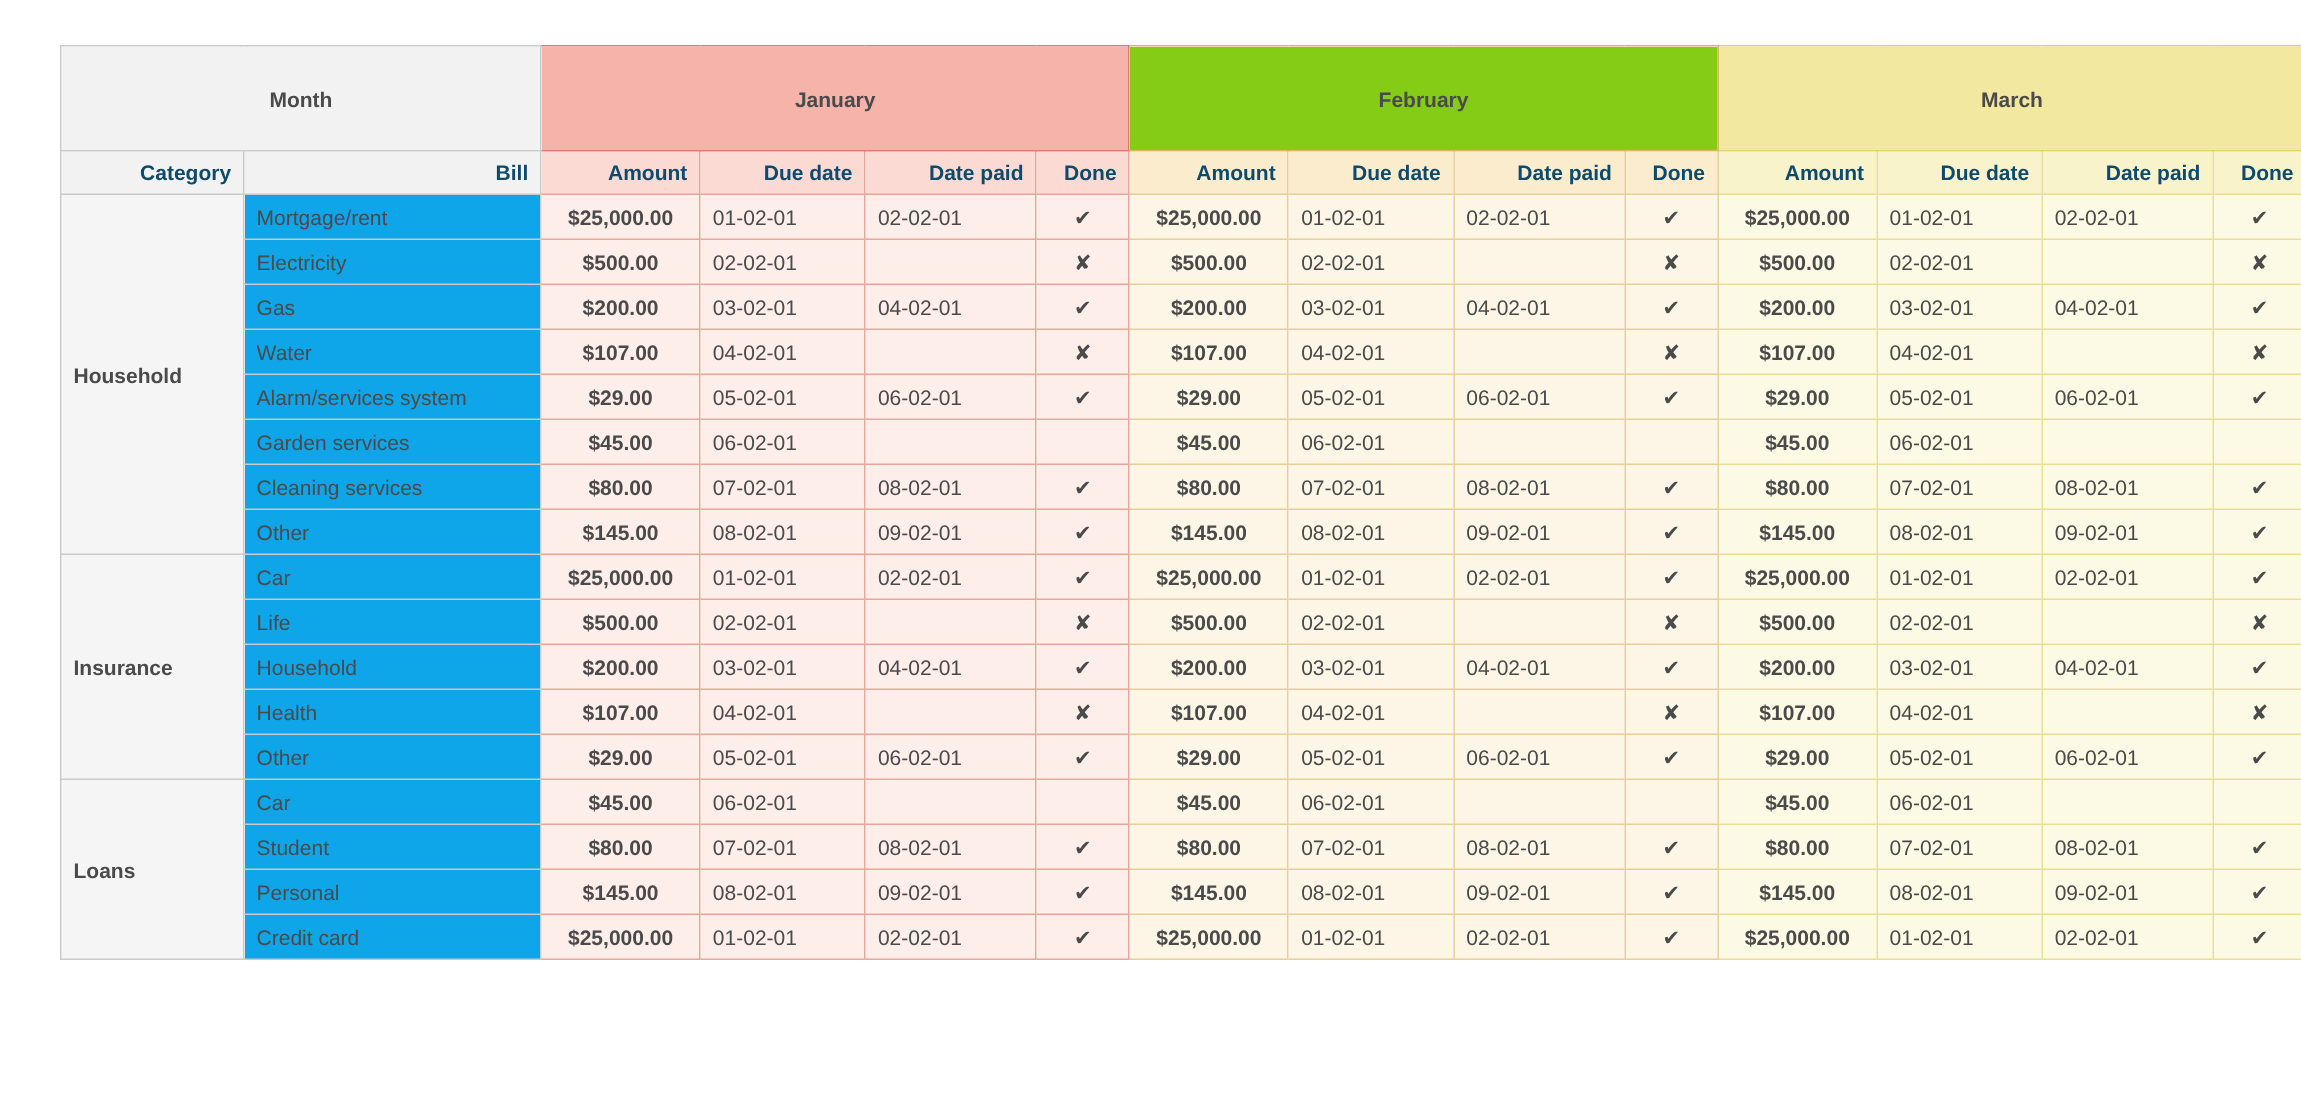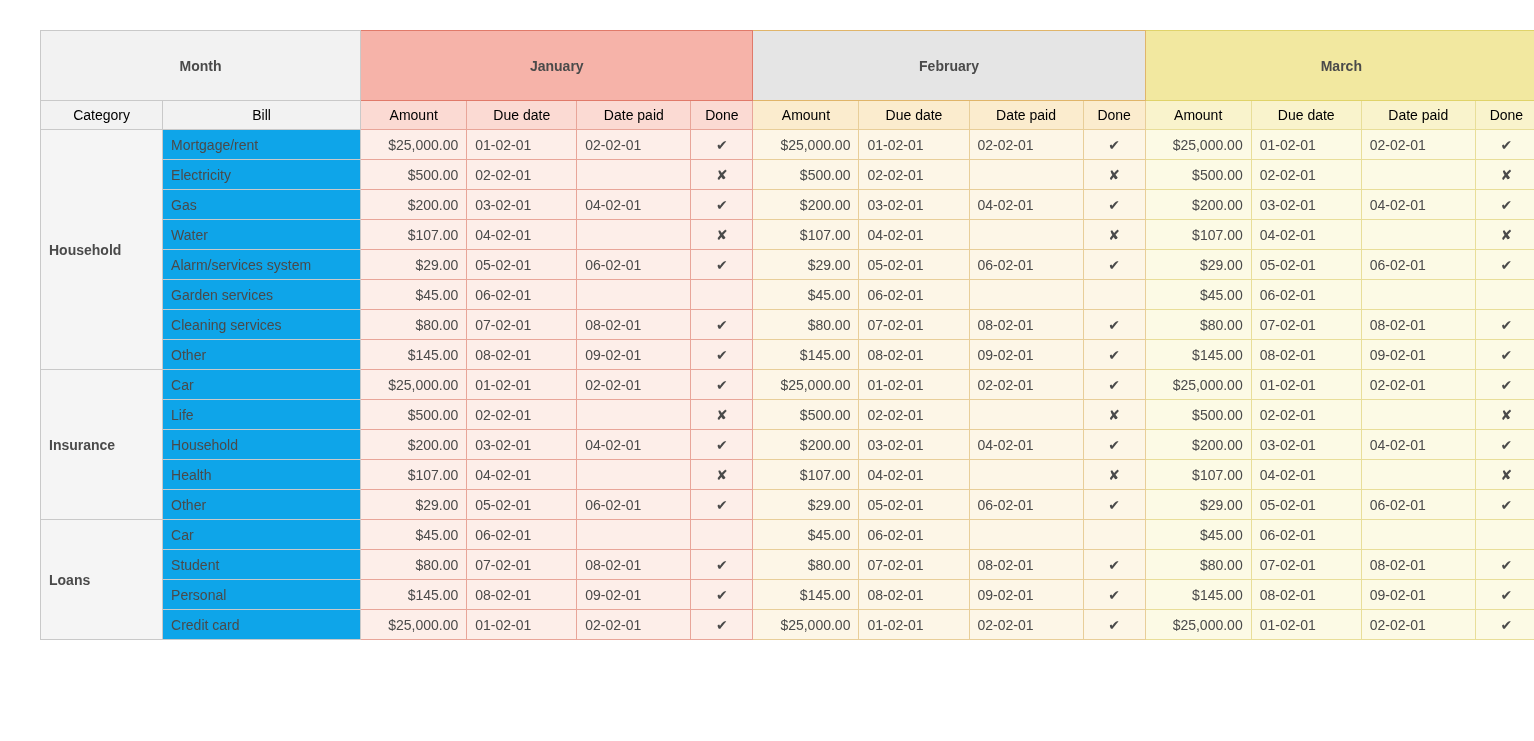--- a/index.html
+++ b/index.html
@@ -47,59 +47,59 @@
   }
   th.month-name {
     font-size: 34px;
     font-weight: bold;
     color: #4a4a4a;
     text-align: center;
   }
   
   tr.sub-row th {
     font-size: 14px;
-    font-weight: normal;
-    text-align: center;
-    color: #000000;
+    font-weight: bold;
+    text-align: right;
+    color: #0c4a6e;
     height: 28px;
   }
   th.cat-head {
     background: #f2f2f2;
     text-align: center;
   }
   th.bill-head {
     background: #f2f2f2;
     text-align: center;
   }
   
   .m0-header   { background: #f6b3a9; border-color: #e07a6a !important; }
   .m0-sub      { background: #fbdad3; border-color: #e8a599 !important; }
   .m0-cell     { background: #fdeee9; border-color: #e8a599 !important; }
-  .m1-header   { background: #e5e5e5; border-color: #e0b56a !important; }
+  .m1-header   { background: #84cc16; border-color: #e0b56a !important; }
   .m1-sub      { background: #fbecce; border-color: #e8ce99 !important; }
   .m1-cell     { background: #fdf6e7; border-color: #e8ce99 !important; }
   .m2-header   { background: #f2e8a0; border-color: #e0d36a !important; }
   .m2-sub      { background: #f9f3cc; border-color: #e8de99 !important; }
   .m2-cell     { background: #fcfae5; border-color: #e8de99 !important; }
   
   td.cat-cell {
     background: #f5f5f5;
     font-weight: bold;
     font-size: 14px;
     color: #4a4a4a;
     padding-left: 10px;
     vertical-align: middle;
   }
   td.bill-cell {
     background: #0ea5e9;
     font-size: 14px;
     color: #4a4a4a;
     padding-left: 10px;
   }
-  td.amount-cell { text-align: right; padding-left: 10px; }
+  td.amount-cell { text-align: center; padding-left: 10px; font-weight: bold; }
   td.date-cell   { text-align: left; padding-left: 10px; }
   td.done-cell   { text-align: center; font-size: 14px; }
   
   col.c-cat    { width: 122px; }
   col.c-bill   { width: 198px; }
   col.c-amount { width: 106px; }
   col.c-due    { width: 110px; }
   col.c-paid   { width: 114px; }
   col.c-done   { width: 62px; }
 </style>

